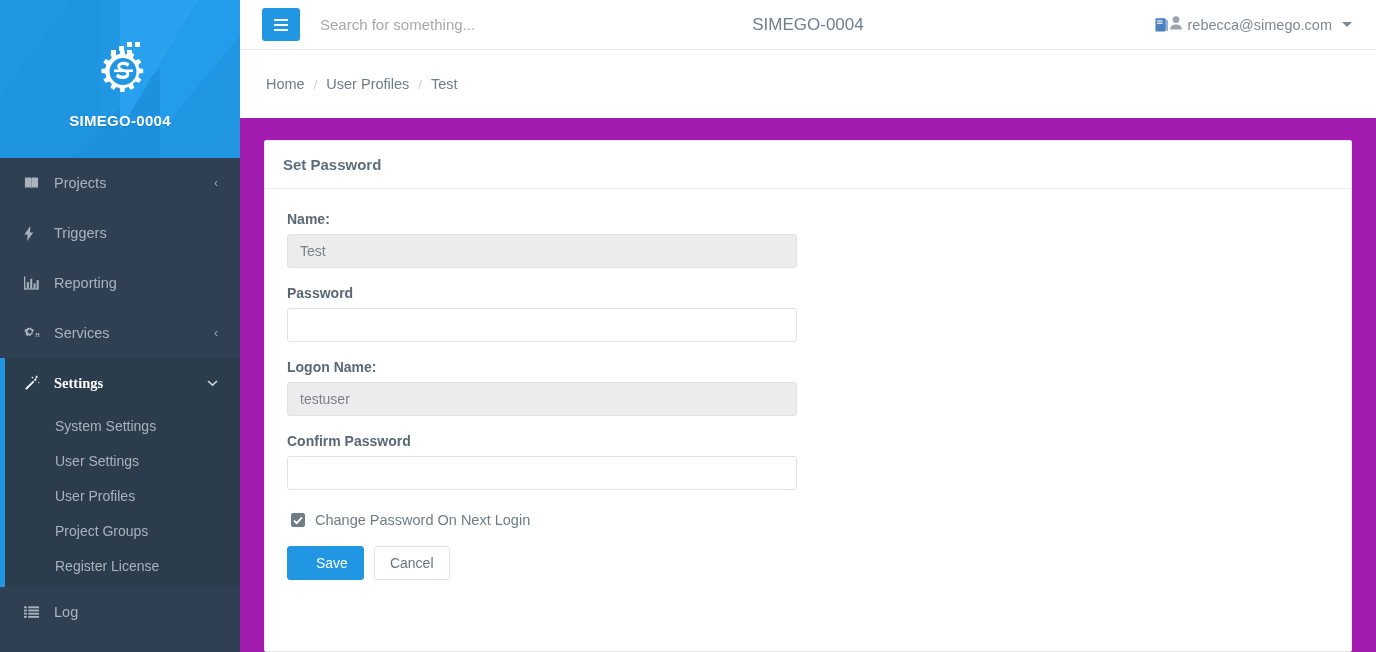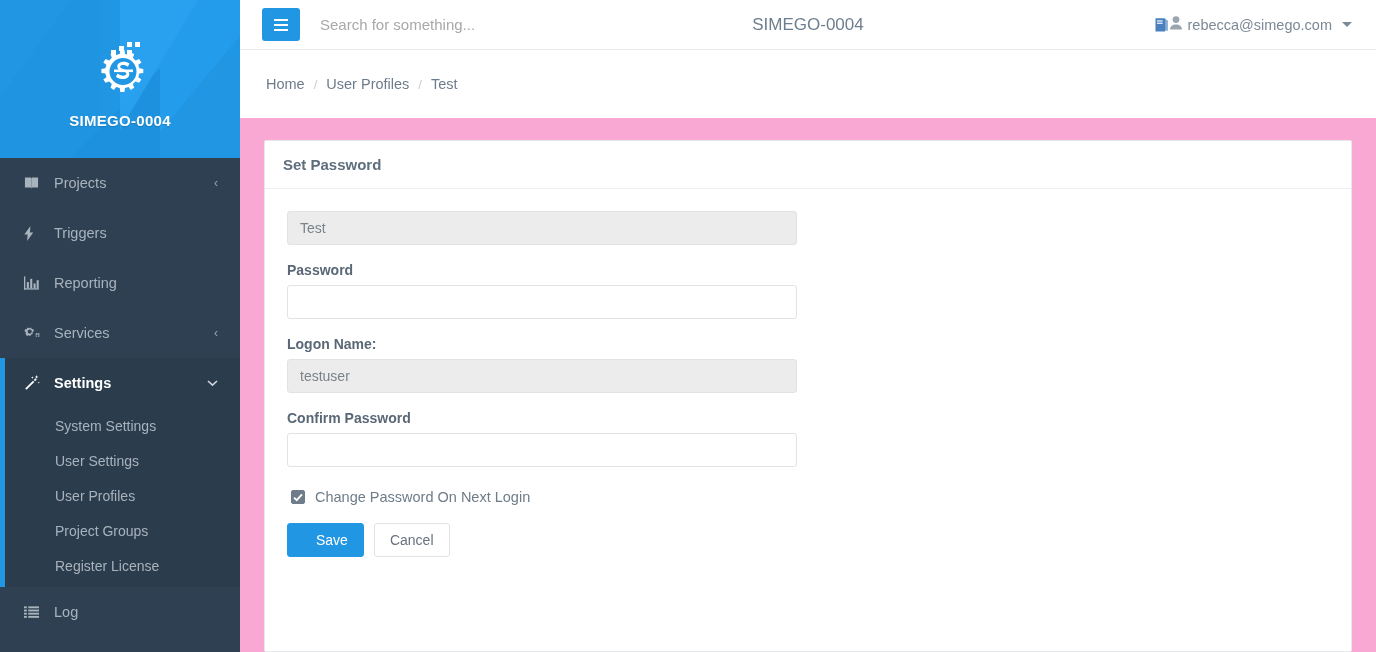--- a/index.html
+++ b/index.html
@@ -58,21 +58,21 @@
   .nav-item .ico {
     width: 24px; display: inline-flex; justify-content: flex-start;
     align-items: center; color: #a9b3bd; font-size: 14px;
   }
   .nav-item .lbl { margin-left: 6px; }
   .nav-item .chev {
     position: absolute; right: 22px; color: #9aa5b1; font-size: 12px;
     line-height: 1;
   }
   .nav-group.active > .nav-item {
-    background: #2b3c4c; color: #ffffff; font-weight: bold;
+    background: #2b3c4c; color: #ffffff; font-weight: bold; font-family: Liberation Serif, serif;
   }
   .nav-group.active > .nav-item .ico { color: #ffffff; }
   .nav-group.active {
     border-left: 5px solid #2196e3;
   }
   .nav-group.active > .nav-item { padding-left: 19px; }
   .nav-group.active .submenu { background: #2b3c4c; }
   .submenu { list-style: none; }
   .sub-item {
     display: flex; align-items: center;
@@ -140,21 +140,21 @@
     background: #fff;
     display: flex; align-items: center;
     padding-left: 26px;
   }
   .crumb { color: #6d7c8b; font-size: 14.5px; cursor: pointer; }
   .crumb.plain { cursor: default; }
   .crumb-sep { color: #c6ced6; margin: 0 9px; font-size: 13px; }
 
   .content-area {
     flex: 1;
-    background: #f9a8d4;
+    background: #a21caf;
     padding: 22px 24px 0 24px;
     overflow: hidden;
   }
   .panel {
     background: #ffffff;
     border: 1px solid #e4e9ee;
     border-radius: 2px;
     height: 100%;
   }
   .panel-head {
@@ -409,20 +409,21 @@
       <span class="crumb-sep">/</span>
       <span class="crumb plain">Test</span>
     </nav>
 
     <div class="content-area">
       <section class="panel">
         <div class="panel-head">Set Password</div>
         <div class="panel-body">
 
           <div class="form-group">
+            <label class="form-label">Name:</label>
             <input class="form-control" type="text" disabled="" value="Test" style="">
           </div>
 
           <div class="form-group">
             <label class="form-label">Password</label>
             <input class="form-control" type="password" value="" style="">
           </div>
 
           <div class="form-group">
             <label class="form-label">Logon Name:</label>

